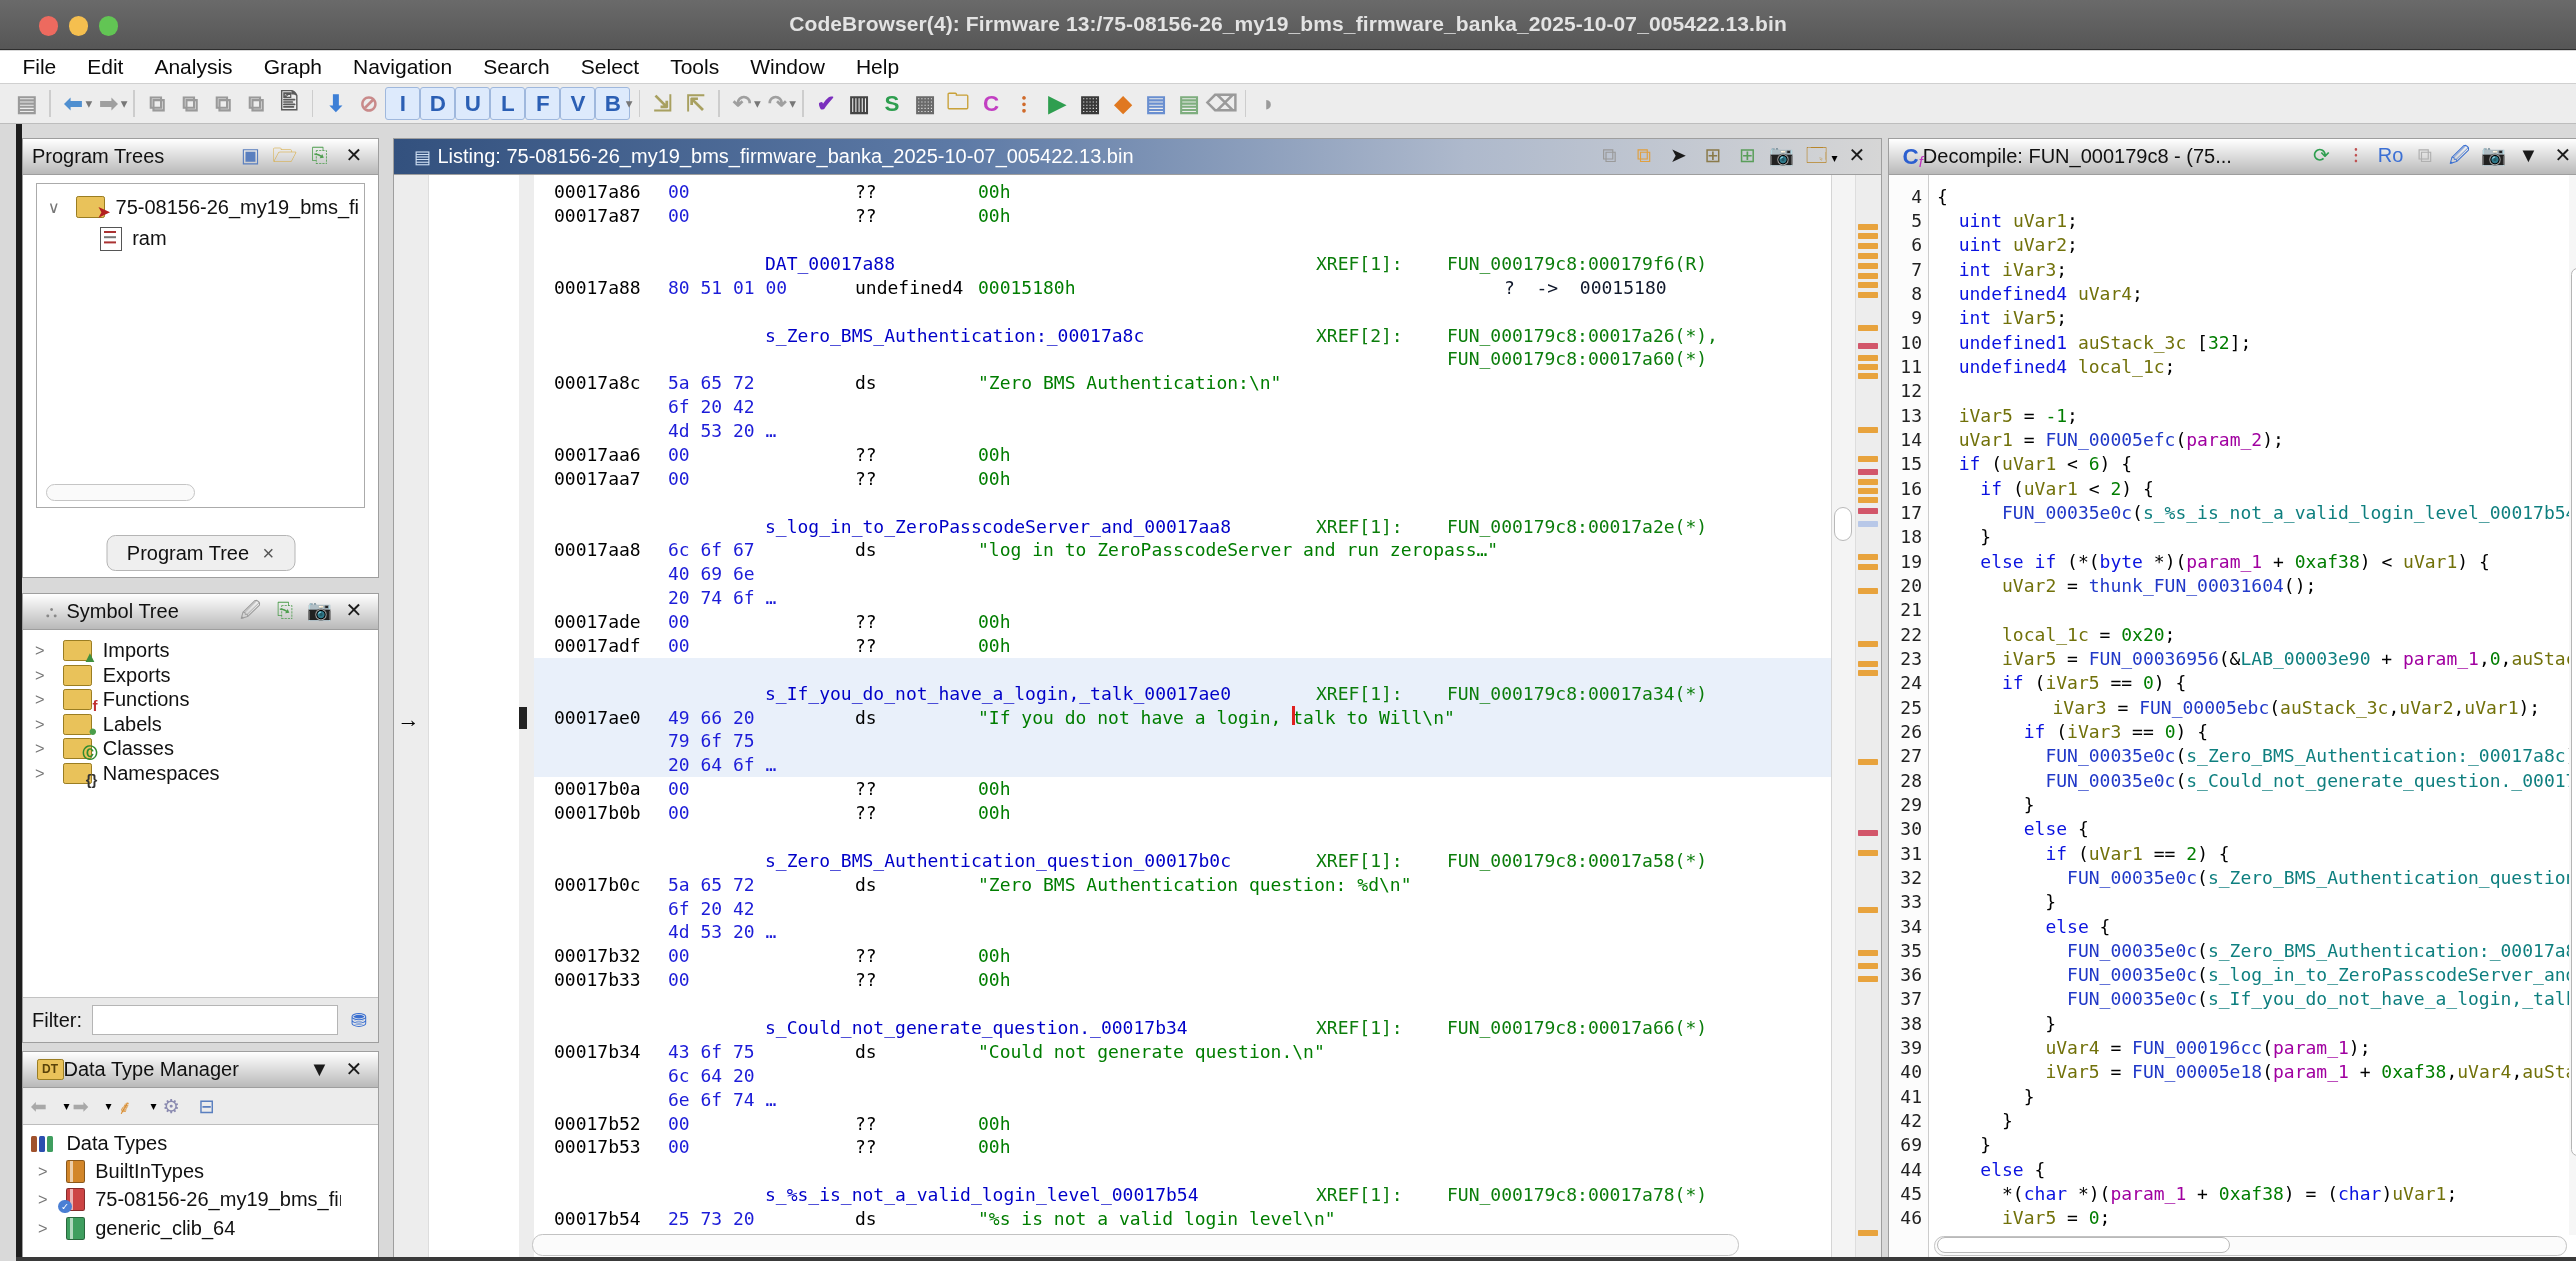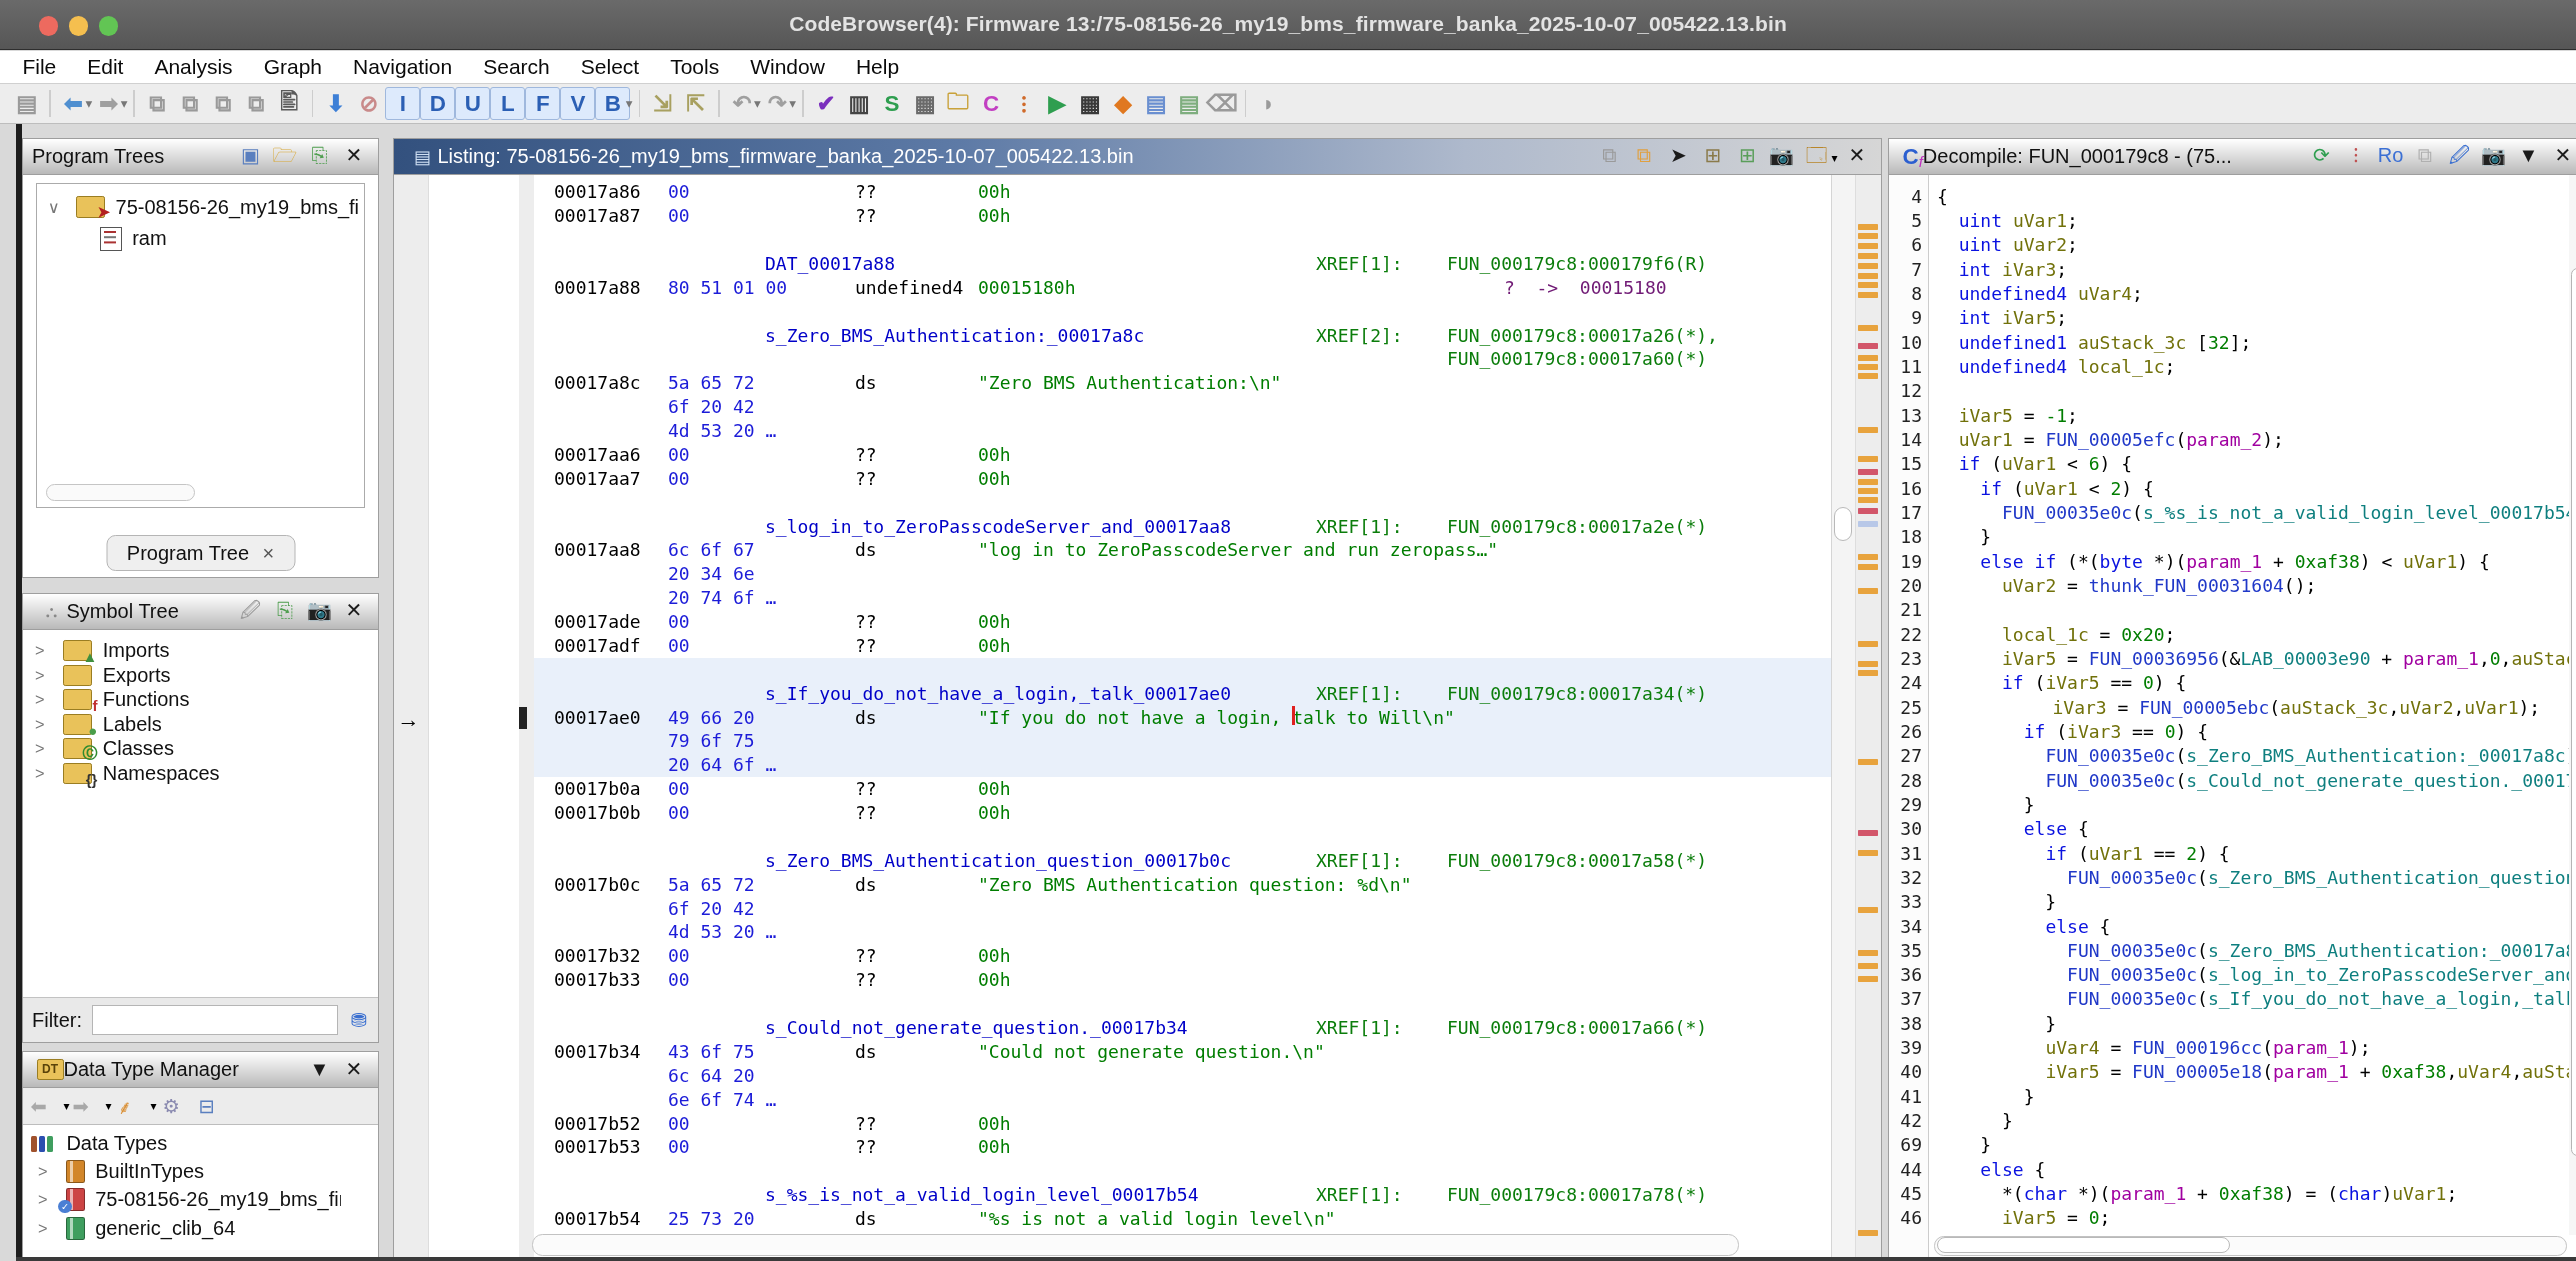--- a/index.html
+++ b/index.html
@@ -75,21 +75,21 @@
   .lrow{position:absolute;left:0;right:0;height:24px;font-size:18px;line-height:24px;white-space:pre;}
   .lrow span{position:absolute;}
   .lrow .hl{position:absolute;left:140px;right:0;top:0;bottom:0;background:#e9f0fa;}
   .la{left:160px;color:#000;}
   .lb{left:274px;color:#1c1cd8;}
   .lm{left:461px;color:#000;}
   .lo{left:584px;color:#007d00;}
   .ll{left:371px;color:#0000c8;}
   .lxl{left:922px;color:#0b7d0b;}
   .lx{left:1053px;color:#0b7d0b;}
-  .lg{left:1110px;color:#701a75;}
+  .lg{left:1110px;color:#0f172a;}
   .curbar{display:inline-block;width:3px;height:19.4px;background:#e02020;vertical-align:-3px;}
   #l-arrow{position:absolute;left:3px;width:30px;height:24px;color:#000;font-size:22.4px;font-weight:bold;line-height:22.4px;}
   #l-cbar{position:absolute;left:125px;width:7.5px;height:22.4px;background:#222;}
   #l-vscroll{position:absolute;right:25px;top:0;width:24px;bottom:0;background:#f4f4f4;border-left:0.7px solid #d5d5d5;}
   #l-vthumb{position:absolute;left:2.2px;width:18px;height:34px;background:#fff;border:1.5px solid #b9b9b9;border-radius:9px;box-sizing:border-box;}
   #l-marks{position:absolute;right:0;top:0;width:25px;bottom:0;background:#ededed;border-left:0.7px solid #ddd;}
   .mk{position:absolute;left:2.2px;width:19.4px;height:6px;border-radius:0.7px;}
   #l-hscroll{position:absolute;left:138px;right:142px;bottom:4.5px;height:19.4px;border:1.5px solid #c2c2c2;
     border-radius:10.4px;background:#fbfbfb;}
   
@@ -341,21 +341,21 @@
             <div class="lrow" style="top: 149px;"><span class="ll">s_Zero_BMS_Authentication:_00017a8c</span><span class="lxl">XREF[2]:</span><span class="lx">FUN_000179c8:00017a26(*),</span></div>
             <div class="lrow" style="top: 172px;"><span class="lx">FUN_000179c8:00017a60(*)</span></div>
             <div class="lrow" style="top: 196px;"><span class="la">00017a8c</span><span class="lb">5a 65 72</span><span class="lm">ds</span><span class="lo">"Zero BMS Authentication:\n"</span></div>
             <div class="lrow" style="top: 220px;"><span class="lb">6f 20 42</span></div>
             <div class="lrow" style="top: 244px;"><span class="lb">4d 53 20 …</span></div>
             <div class="lrow" style="top: 268px;"><span class="la">00017aa6</span><span class="lb">00</span><span class="lm">??</span><span class="lo">00h</span></div>
             <div class="lrow" style="top: 292px;"><span class="la">00017aa7</span><span class="lb">00</span><span class="lm">??</span><span class="lo">00h</span></div>
             <div class="lrow" style="top: 316px;"></div>
             <div class="lrow" style="top: 340px;"><span class="ll">s_log_in_to_ZeroPasscodeServer_and_00017aa8</span><span class="lxl">XREF[1]:</span><span class="lx">FUN_000179c8:00017a2e(*)</span></div>
             <div class="lrow" style="top: 363px;"><span class="la">00017aa8</span><span class="lb">6c 6f 67</span><span class="lm">ds</span><span class="lo">"log in to ZeroPasscodeServer and run zeropass…"</span></div>
-            <div class="lrow" style="top: 387px;"><span class="lb">20 34 6e</span></div>
+            <div class="lrow" style="top: 387px;"><span class="lb">40 69 6e</span></div>
             <div class="lrow" style="top: 411px;"><span class="lb">20 74 6f …</span></div>
             <div class="lrow" style="top: 435px;"><span class="la">00017ade</span><span class="lb">00</span><span class="lm">??</span><span class="lo">00h</span></div>
             <div class="lrow" style="top: 459px;"><span class="la">00017adf</span><span class="lb">00</span><span class="lm">??</span><span class="lo">00h</span></div>
             <div class="lrow" style="top: 483px;"><span class="hl"></span></div>
             <div class="lrow" style="top: 507px;"><span class="hl"></span><span class="ll">s_If_you_do_not_have_a_login,_talk_00017ae0</span><span class="lxl">XREF[1]:</span><span class="lx">FUN_000179c8:00017a34(*)</span></div>
             <div class="lrow" style="top: 531px;"><span class="hl"></span><span class="la">00017ae0</span><span class="lb">49 66 20</span><span class="lm">ds</span><span class="lo">"If you do not have a login, <span class="curbar"></span>talk to Will\n"</span></div>
             <div class="lrow" style="top: 554px;"><span class="hl"></span><span class="lb">79 6f 75</span></div>
             <div class="lrow" style="top: 578px;"><span class="hl"></span><span class="lb">20 64 6f …</span></div>
             <div class="lrow" style="top: 602px;"><span class="la">00017b0a</span><span class="lb">00</span><span class="lm">??</span><span class="lo">00h</span></div>
             <div class="lrow" style="top: 626px;"><span class="la">00017b0b</span><span class="lb">00</span><span class="lm">??</span><span class="lo">00h</span></div>

